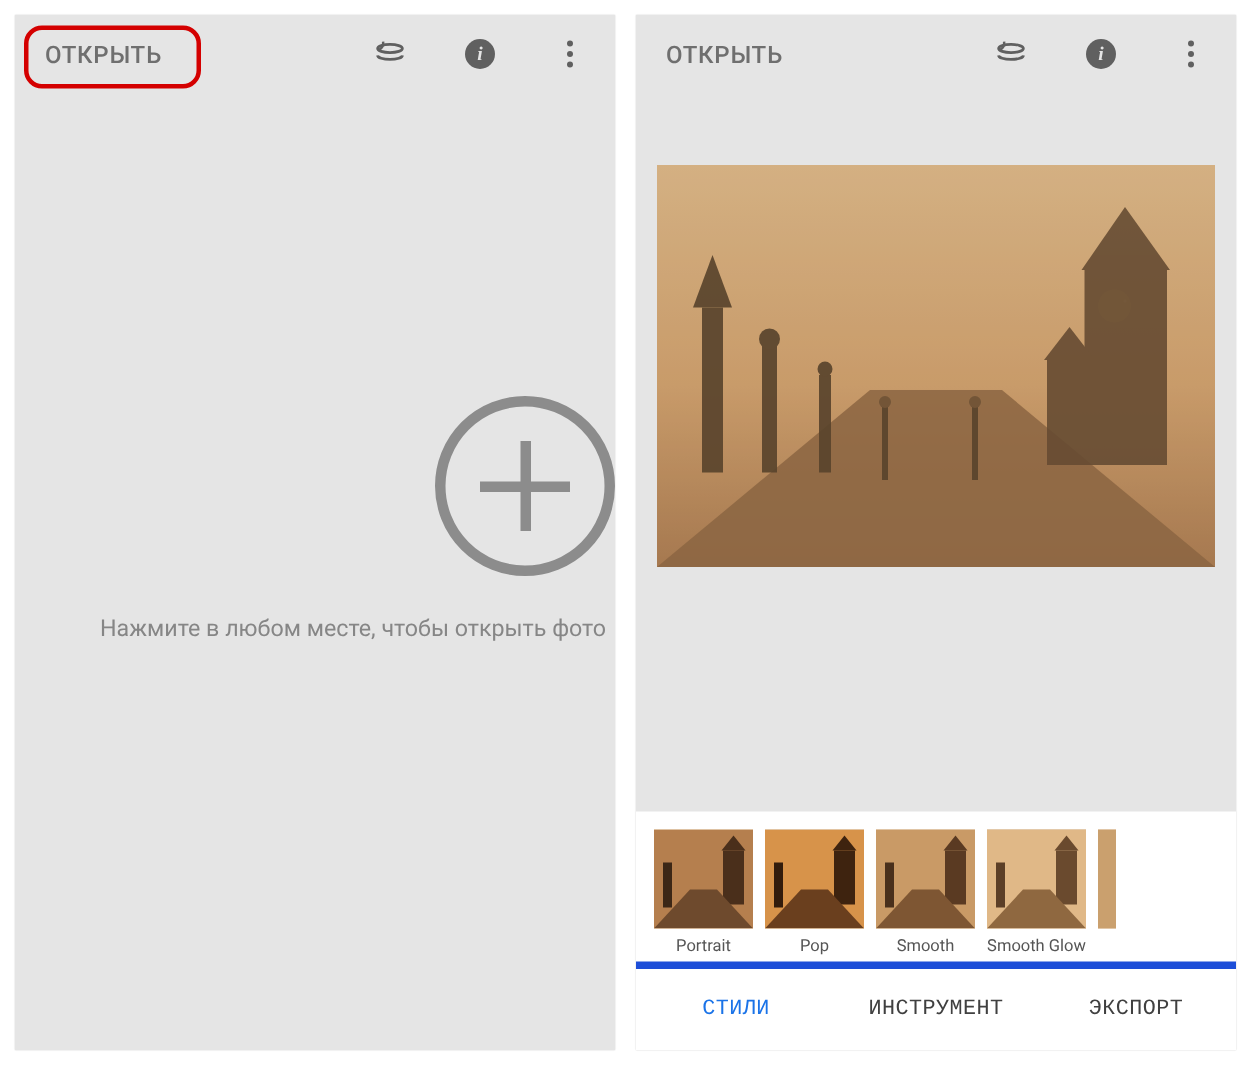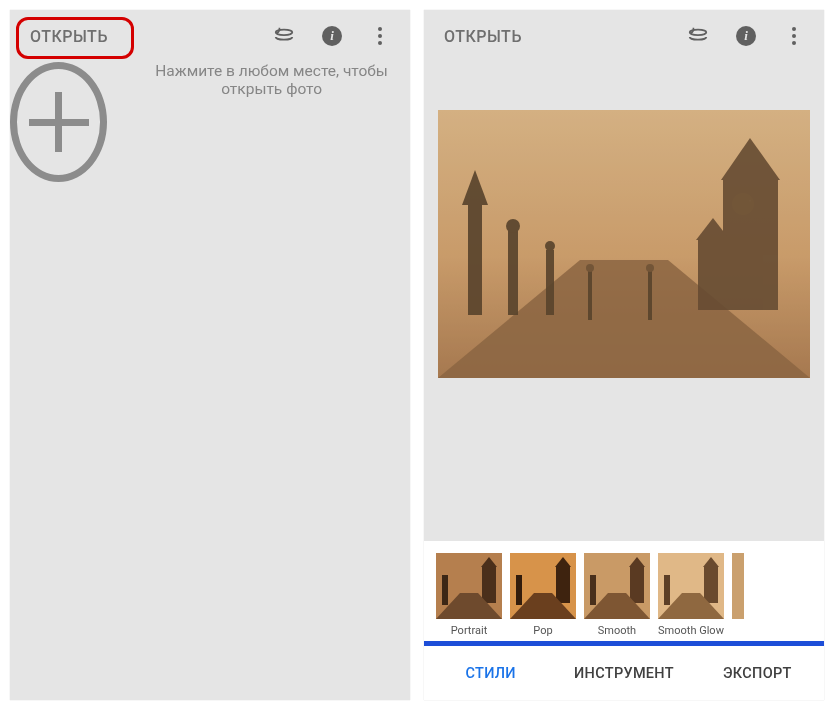--- a/index.html
+++ b/index.html
@@ -27,21 +27,21 @@
   }
   .screen.left  { left: 10px; }
   .screen.right { left: 424px; }
 
   
   .topbar {
     height: 52px;
     display: flex;
     align-items: center;
     padding: 0 10px 0 16px;
-    gap: 8px;
+    gap: 20px;
   }
   .open-label {
     font-size: 16px;
     letter-spacing: 0.5px;
     color: #6f6f6f;
     font-weight: 500;
     padding: 6px 4px;
   }
   .spacer { flex: 1; }
   .icon-btn {
@@ -68,21 +68,22 @@
   }
 
   
   .empty-area {
     position: absolute;
     top: 52px;
     left: 0;
     right: 0;
     bottom: 0;
     display: flex;
-    align-items: flex-start;
+    flex-direction: column;
+    align-items: flex-end;
     justify-content: center;
     gap: 26px;
     padding-bottom: 70px;
   }
   .plus-circle {
     width: 120px;
     height: 120px;
     border-radius: 50%;
     border: 7px solid #8c8c8c;
     display: flex;
@@ -143,20 +144,21 @@
     margin-top: 5px;
     font-size: 11px;
     color: #555;
     text-align: center;
     white-space: nowrap;
     overflow: hidden;
   }
   .tabs {
     display: flex;
     height: 54px;
+    font-family: Liberation Mono, monospace;
   }
   .tab {
     flex: 1;
     display: flex;
     align-items: center;
     justify-content: center;
     font-size: 14.5px;
     letter-spacing: 0.3px;
     color: #404040;
     cursor: pointer;

